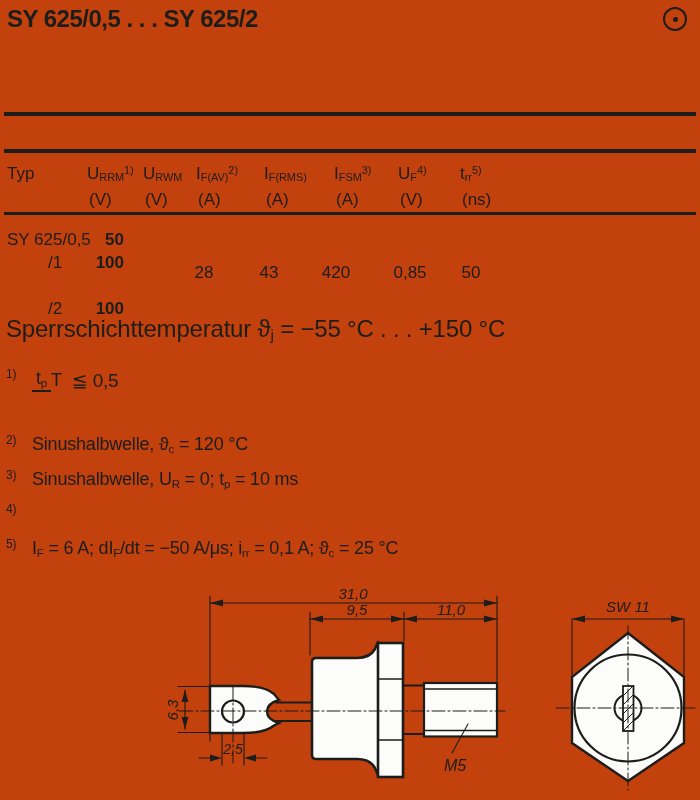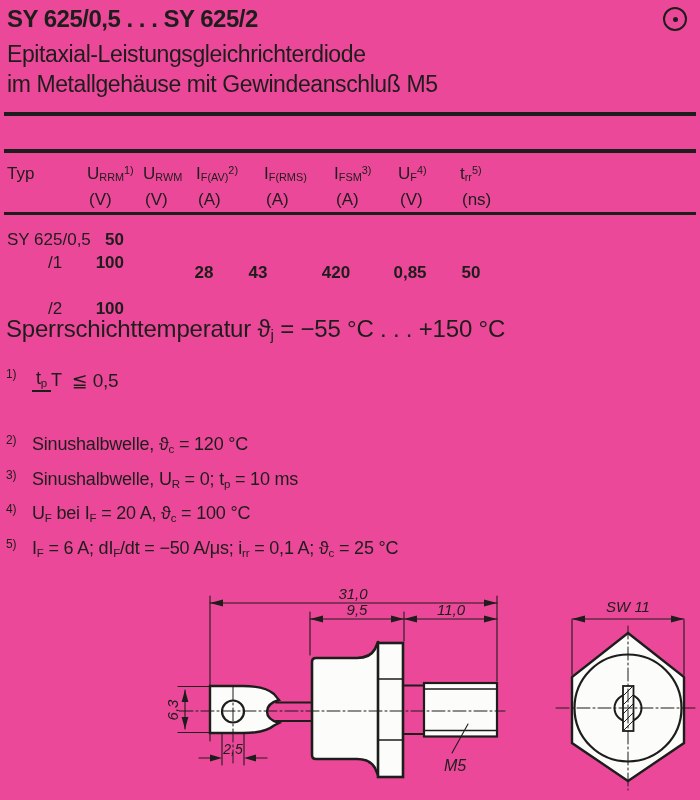--- a/index.html
+++ b/index.html
@@ -1,18 +1,18 @@
 <!DOCTYPE html>
 <html><head>
 <meta charset="utf-8">
 <style>
   html,body{margin:0;padding:0;}
   .page{
     position:relative;width:700px;height:800px;overflow:hidden;
-    background:#ec4899;
+    background:#c2410c;
     color:#1d1d1b;
     font-family:"Liberation Sans","DejaVu Sans",sans-serif;
   }
   .abs{position:absolute;}
   
   .title{left:7px;top:5px;font-size:24px;font-weight:700;letter-spacing:-0.5px;}
   .subtitle{left:7px;top:39px;font-size:23px;font-weight:400;letter-spacing:-0.4px;line-height:30px;}
   .corner-icon{left:663px;top:7px;width:20px;height:20px;border:2.5px solid #1d1d1b;border-radius:50%;}
   .corner-icon .dot{position:absolute;left:50%;top:50%;width:5px;height:5px;margin:-2.5px 0 0 -2.5px;border-radius:50%;background:#1d1d1b;}
   .rule{left:4px;width:692px;background:#1d1d1b;}
@@ -24,21 +24,21 @@
   .th{position:absolute;top:0;white-space:nowrap;}
   .th .sym{height:24px;}
   .th .unit{margin-top:2px;padding-left:2px;}
   sub{font-size:0.64em;vertical-align:-0.22em;line-height:0;}
   sup{font-size:0.64em;vertical-align:0.5em;line-height:0;}
   .tbody{top:226px;left:0;width:559px;height:95px;font-size:17px;}
   .trow{position:absolute;left:0;width:300px;height:23px;line-height:23px;}
   .trow .typ{position:absolute;left:7px;white-space:nowrap;}
   .trow.indent .typ{left:48px;}
   .trow .volt{position:absolute;left:87px;width:37px;text-align:right;font-weight:700;}
-  .shared-val{position:absolute;top:37px;transform:translateX(-50%);font-weight:700;white-space:nowrap;}
+  .shared-val{position:absolute;top:37px;transform:translateX(-50%);font-weight:400;white-space:nowrap;}
   
   .junction{left:6px;top:315px;font-size:24px;letter-spacing:-0.2px;white-space:nowrap;}
   .fnote{left:6px;font-size:18px;letter-spacing:-0.2px;white-space:nowrap;display:flex;align-items:flex-start;}
   .fn-marker{font-size:12px;position:relative;top:-1px;margin-right:12px;min-width:14px;}
   .fnote-frac{top:368px;align-items:flex-start;}
   .frac{display:inline-flex;flex-direction:row;align-items:center;margin-right:10px;}
   .frac .num{border-bottom:2px solid #1d1d1b;padding:0 4px 1px 4px;}
   .frac .den{padding-top:1px;}
   .fn-rest{align-self:center;font-size:19px;}
   .f2{top:434px;} .f3{top:469px;} .f4{top:503px;} .f5{top:538px;}
@@ -46,24 +46,20 @@
 </style>
 </head>
 <body>
 
 <div class="page">
 
   <div class="abs title">SY 625/0,5 . . . SY 625/2</div>
   <div class="abs corner-icon">
       <span class="dot"></span>
     </div>
-  <div class="abs subtitle">
-    <div>Epitaxial-Leistungsgleichrichterdiode</div>
-    <div>im Metallgehäuse mit Gewindeanschluß M5</div>
-  </div>
 
   <div class="abs rule rule1"></div>
   <div class="abs rule rule2"></div>
 
   <div class="abs thead">
     <div class="th" style="left:7px">
       <div class="sym">Typ</div>
     </div>
     <div class="th" style="left:87px">
       <div class="sym"><span>U</span><sub>RRM</sub><sup>1)</sup></div>
@@ -104,21 +100,21 @@
     </div>
     <div class="trow indent" style="top:25px">
       <div class="typ">/1</div>
       <div class="volt">100</div>
     </div>
     <div class="trow indent" style="top:71px">
       <div class="typ">/2</div>
       <div class="volt">100</div>
     </div>
     <div class="shared-val" style="left:204px">28</div>
-    <div class="shared-val" style="left:258px">43</div>
+    <div class="shared-val" style="left:269px">43</div>
     <div class="shared-val" style="left:336px">420</div>
     <div class="shared-val" style="left:410px">0,85</div>
     <div class="shared-val" style="left:471px">50</div>
   </div>
 
   <div class="abs junction"><span>Sperrschichttemperatur </span><span>ϑ</span><sub>j</sub><span> = −55 °C . . . +150 °C</span></div>
 
   <div class="abs fnote fnote-frac">
     <span class="fn-marker">1)</span>
     <span class="frac">
@@ -131,21 +127,20 @@
   <div class="abs fnote f2">
     <span class="fn-marker">2)</span>
     <span><span>Sinushalbwelle, </span><span>ϑ</span><sub>c</sub><span> = 120 °C</span></span>
   </div>
   <div class="abs fnote f3">
     <span class="fn-marker">3)</span>
     <span><span>Sinushalbwelle, U</span><sub>R</sub><span> = 0; t</span><sub>p</sub><span> = 10 ms</span></span>
   </div>
   <div class="abs fnote f4">
     <span class="fn-marker">4)</span>
-    <span><span>U</span><sub>F</sub><span> bei I</span><sub>F</sub><span> = 20 A, </span><span>ϑ</span><sub>c</sub><span> = 100 °C</span></span>
   </div>
   <div class="abs fnote f5">
     <span class="fn-marker">5)</span>
     <span><span>I</span><sub>F</sub><span> = 6 A; dI</span><sub>F</sub><span>/dt = −50 A/μs; i</span><sub>rr</sub><span> = 0,1 A; </span><span>ϑ</span><sub>c</sub><span> = 25 °C</span></span>
   </div>
 
   <svg class="abs" style="left:155px;top:583px" width="360" height="212" viewBox="0 0 360 212">
     <g stroke="#1d1d1b" fill="none" stroke-linecap="round">
 
       <path stroke-width="2.4" fill="#fcfcfa" d="M55,103 H88 Q110,103 119,111 L124,117 Q112,120.5 112,128.5 Q112,136.5 124,140 L119,142.5 Q110,150 88,150 H55 Z"></path>

